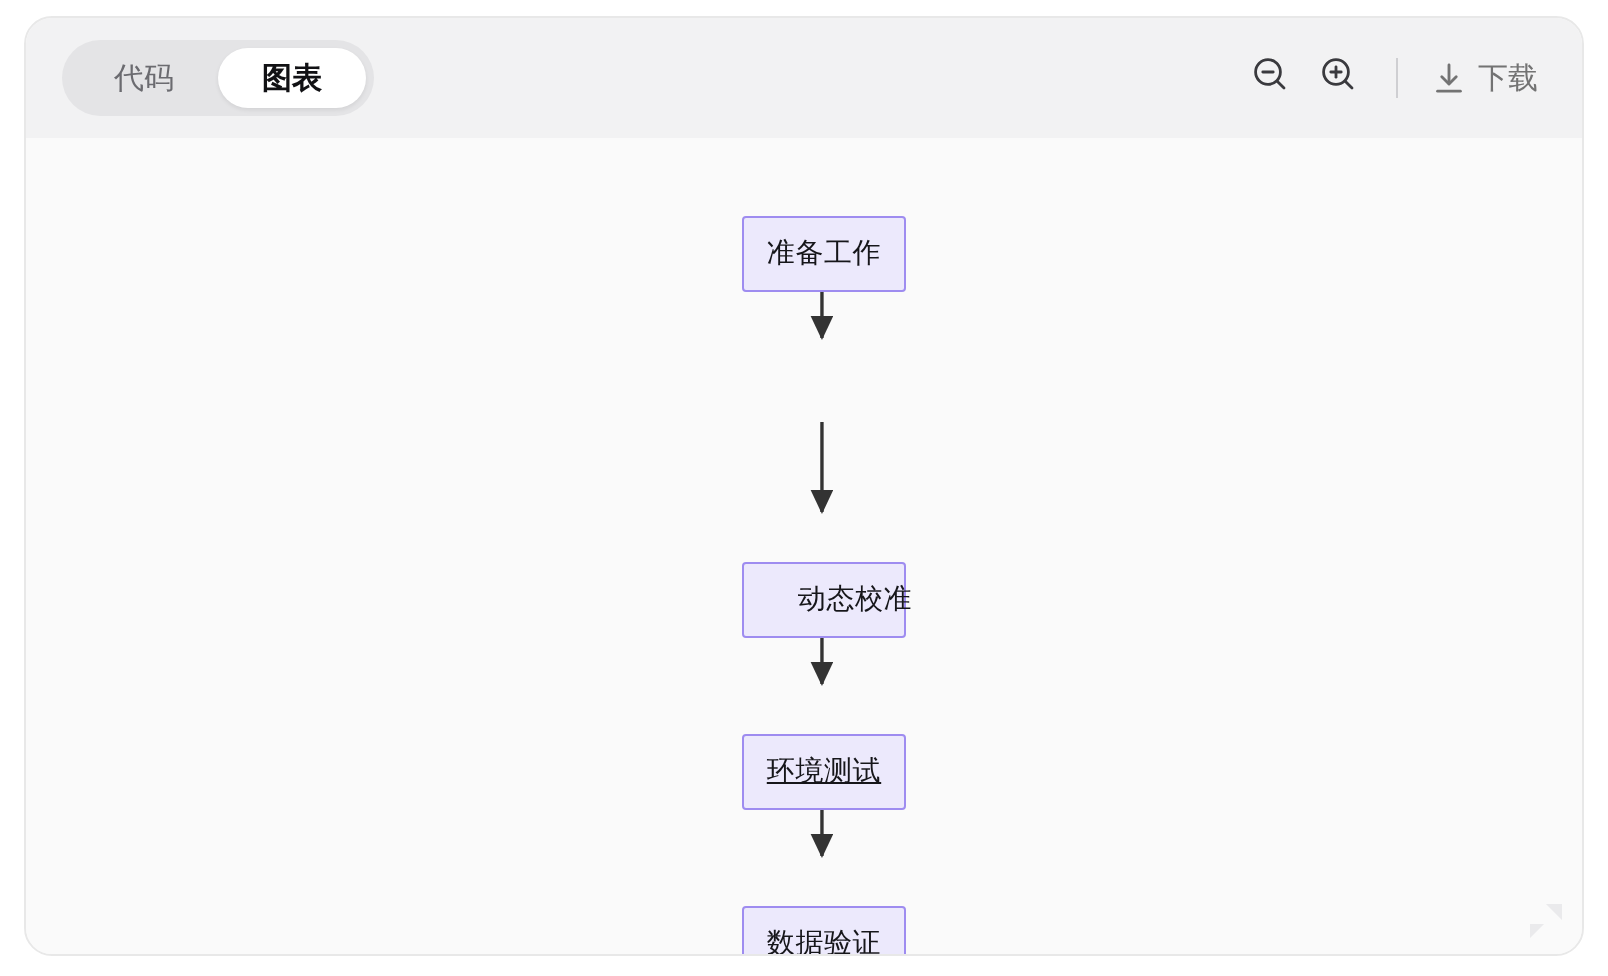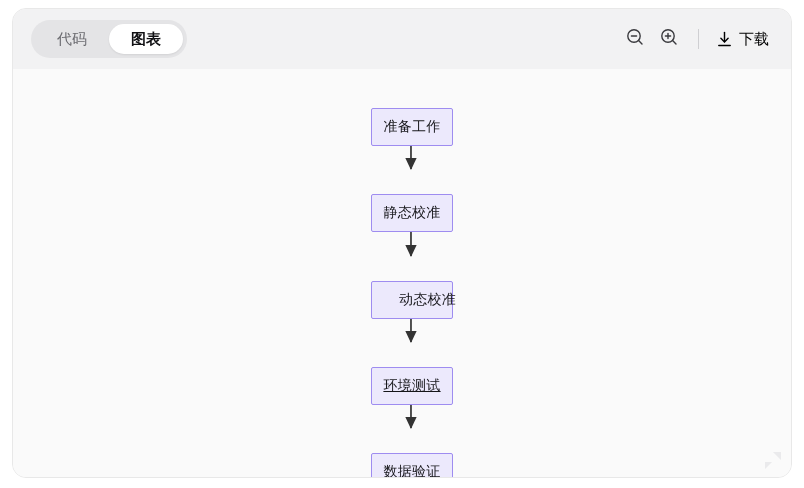--- a/index.html
+++ b/index.html
@@ -102,21 +102,21 @@
     margin: 0 12px;
   }
   .download-btn {
     display: inline-flex;
     align-items: center;
     gap: 5px;
     height: 32px;
     padding: 0 6px 0 4px;
     border-radius: 8px;
     cursor: pointer;
-    color: #000000;
+    color: #737373;
     font-size: 15px;
   }
   .download-btn svg { display: block; }
 
   
   .card-body {
     position: absolute;
     left: 0;
     top: 60px;
     width: 100%;
@@ -234,21 +234,20 @@
             </marker>
           </defs>
           <line x1="399" y1="56" x2="399" y2="100" stroke="#333333" stroke-width="1.7" marker-end="url(#arrow)"></line>
           <line x1="399" y1="142" x2="399" y2="187" stroke="#333333" stroke-width="1.7" marker-end="url(#arrow)"></line>
           <line x1="399" y1="229" x2="399" y2="273" stroke="#333333" stroke-width="1.7" marker-end="url(#arrow)"></line>
           <line x1="399" y1="315" x2="399" y2="359" stroke="#333333" stroke-width="1.7" marker-end="url(#arrow)"></line>
         </svg>
 
         <div class="flow-node" style="left:358px; top:18px;">准备工作</div>
 
-        <div class="flow-node" style="left:358px; top:104px;">静态校准</div>
 
         <div class="flow-node" style="left:358px; top:191px;padding-left:31px;">动态校准</div>
 
         <div class="flow-node" style="left:358px; top:277px;text-decoration:underline;">环境测试</div>
 
         <div class="flow-node" style="left:358px; top:363px;">数据验证</div>
 
       </div>
 
       <div class="resize-handle">

